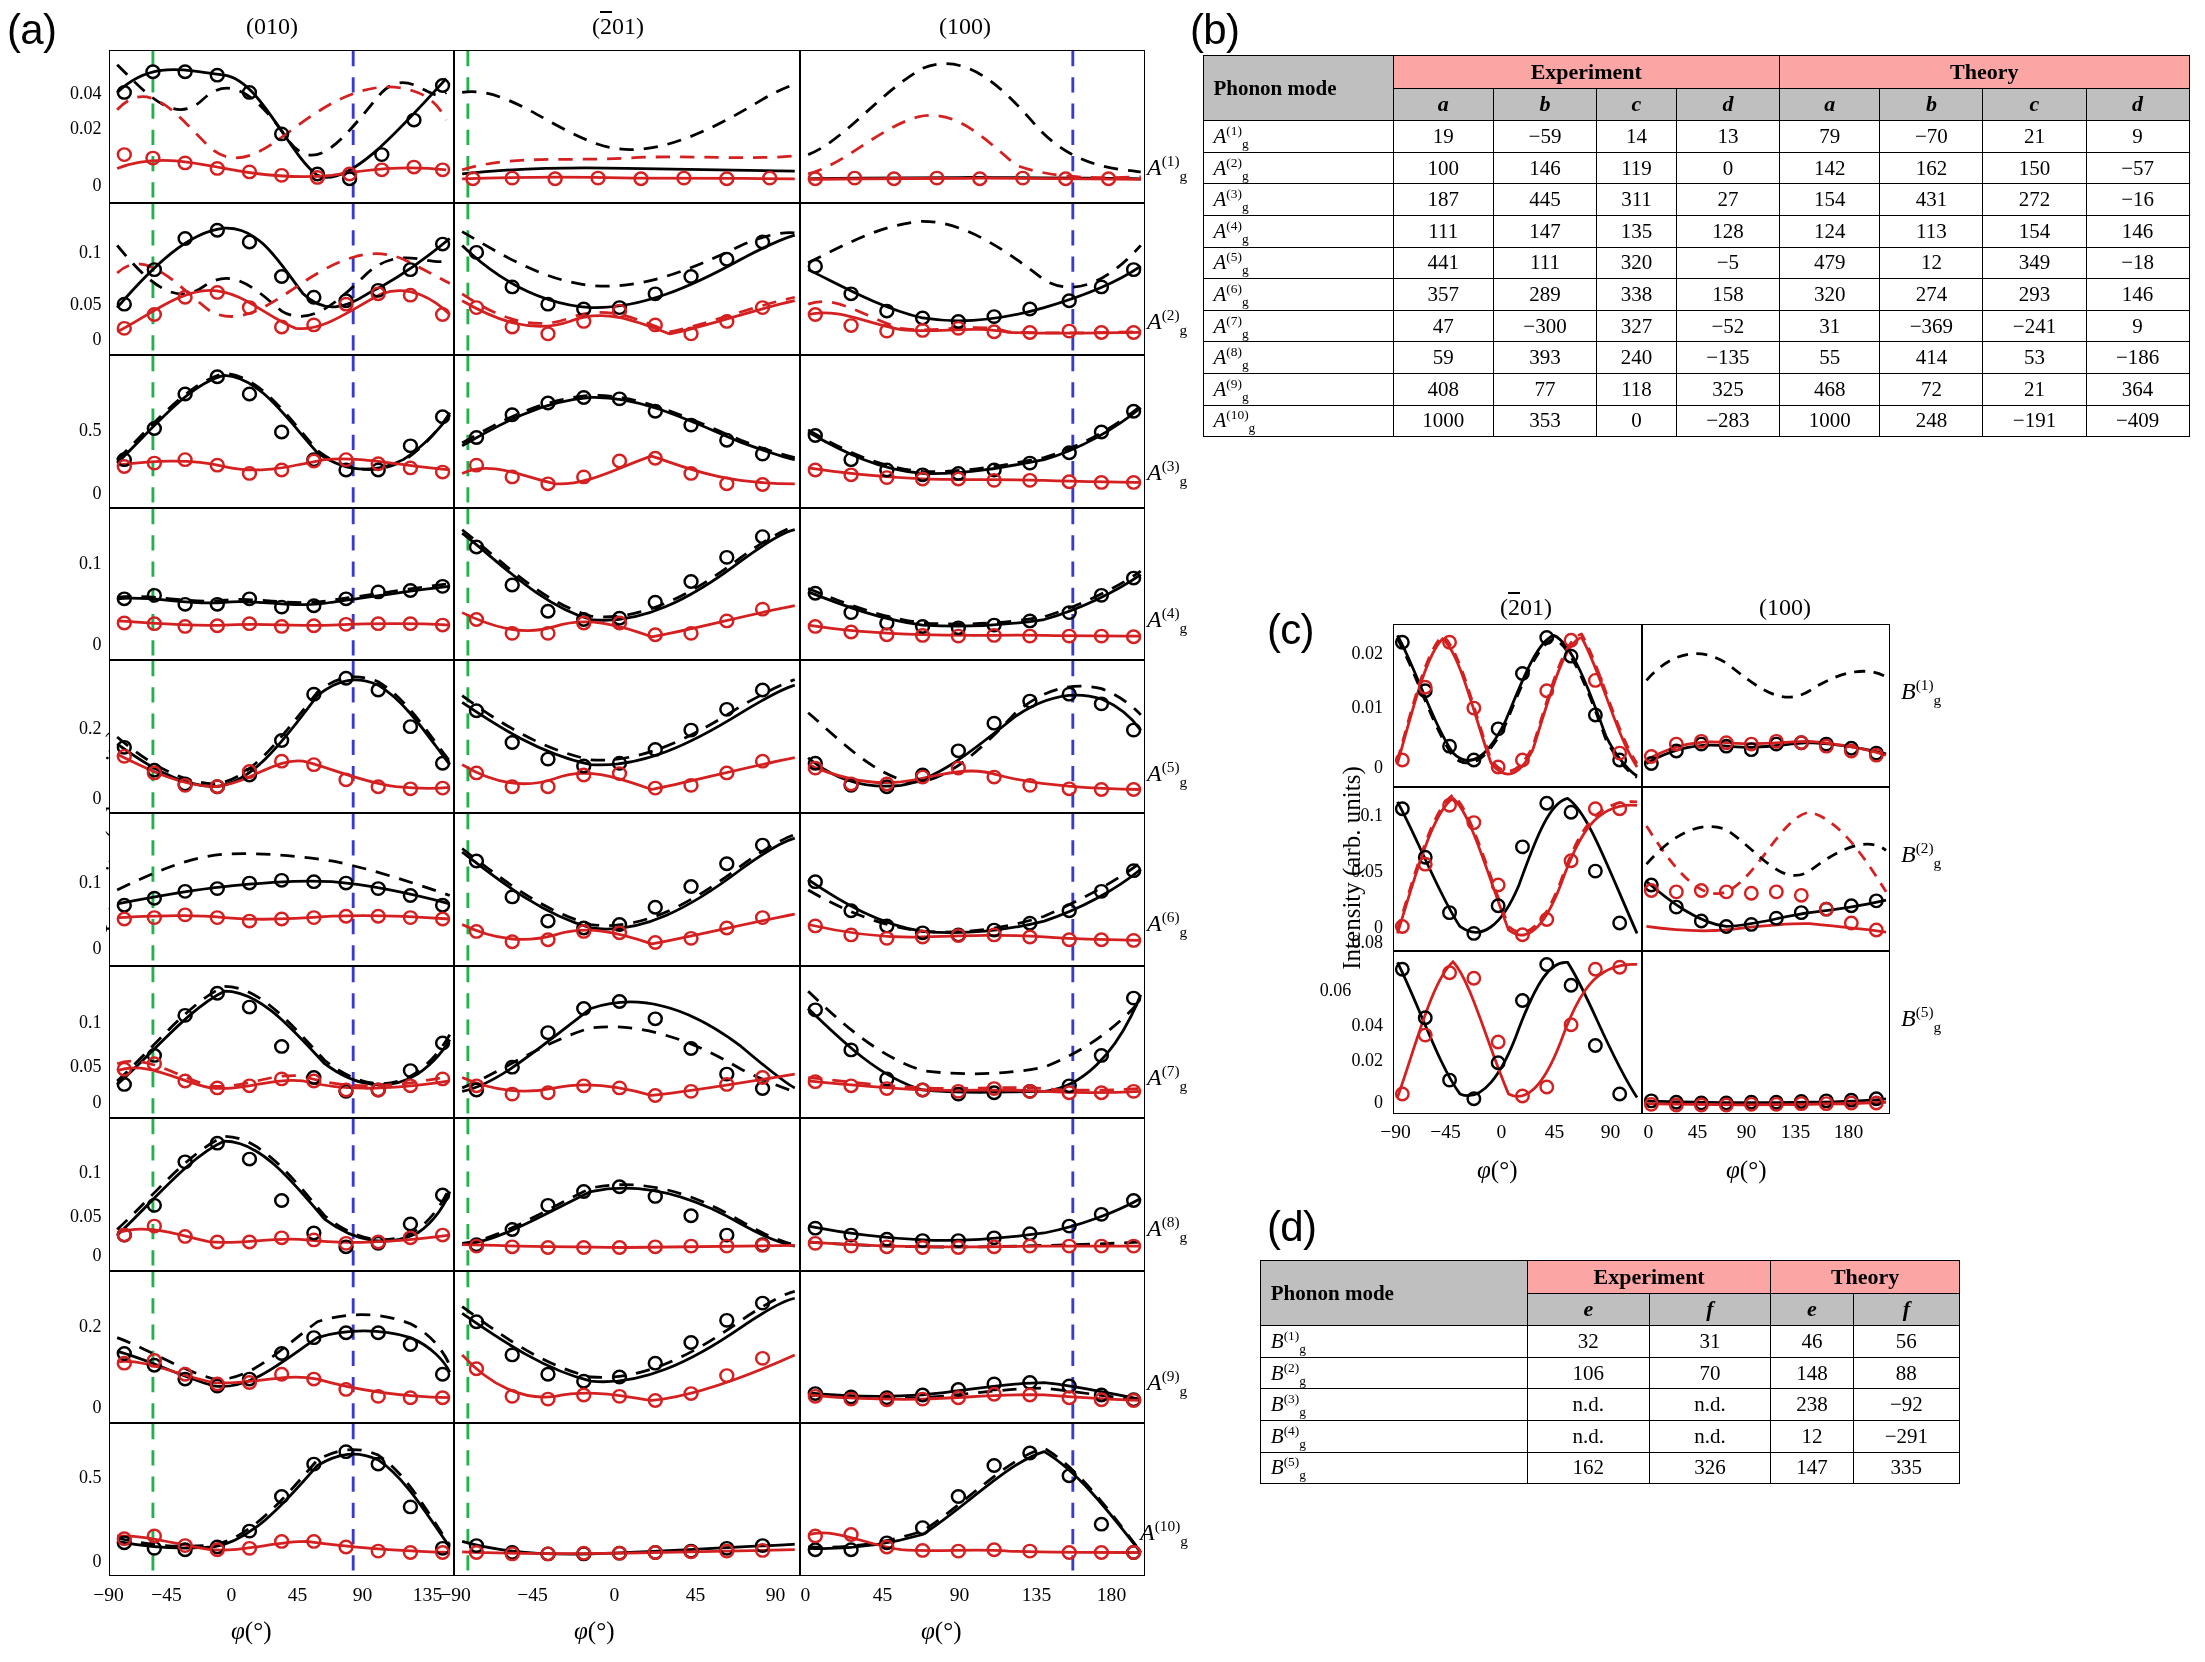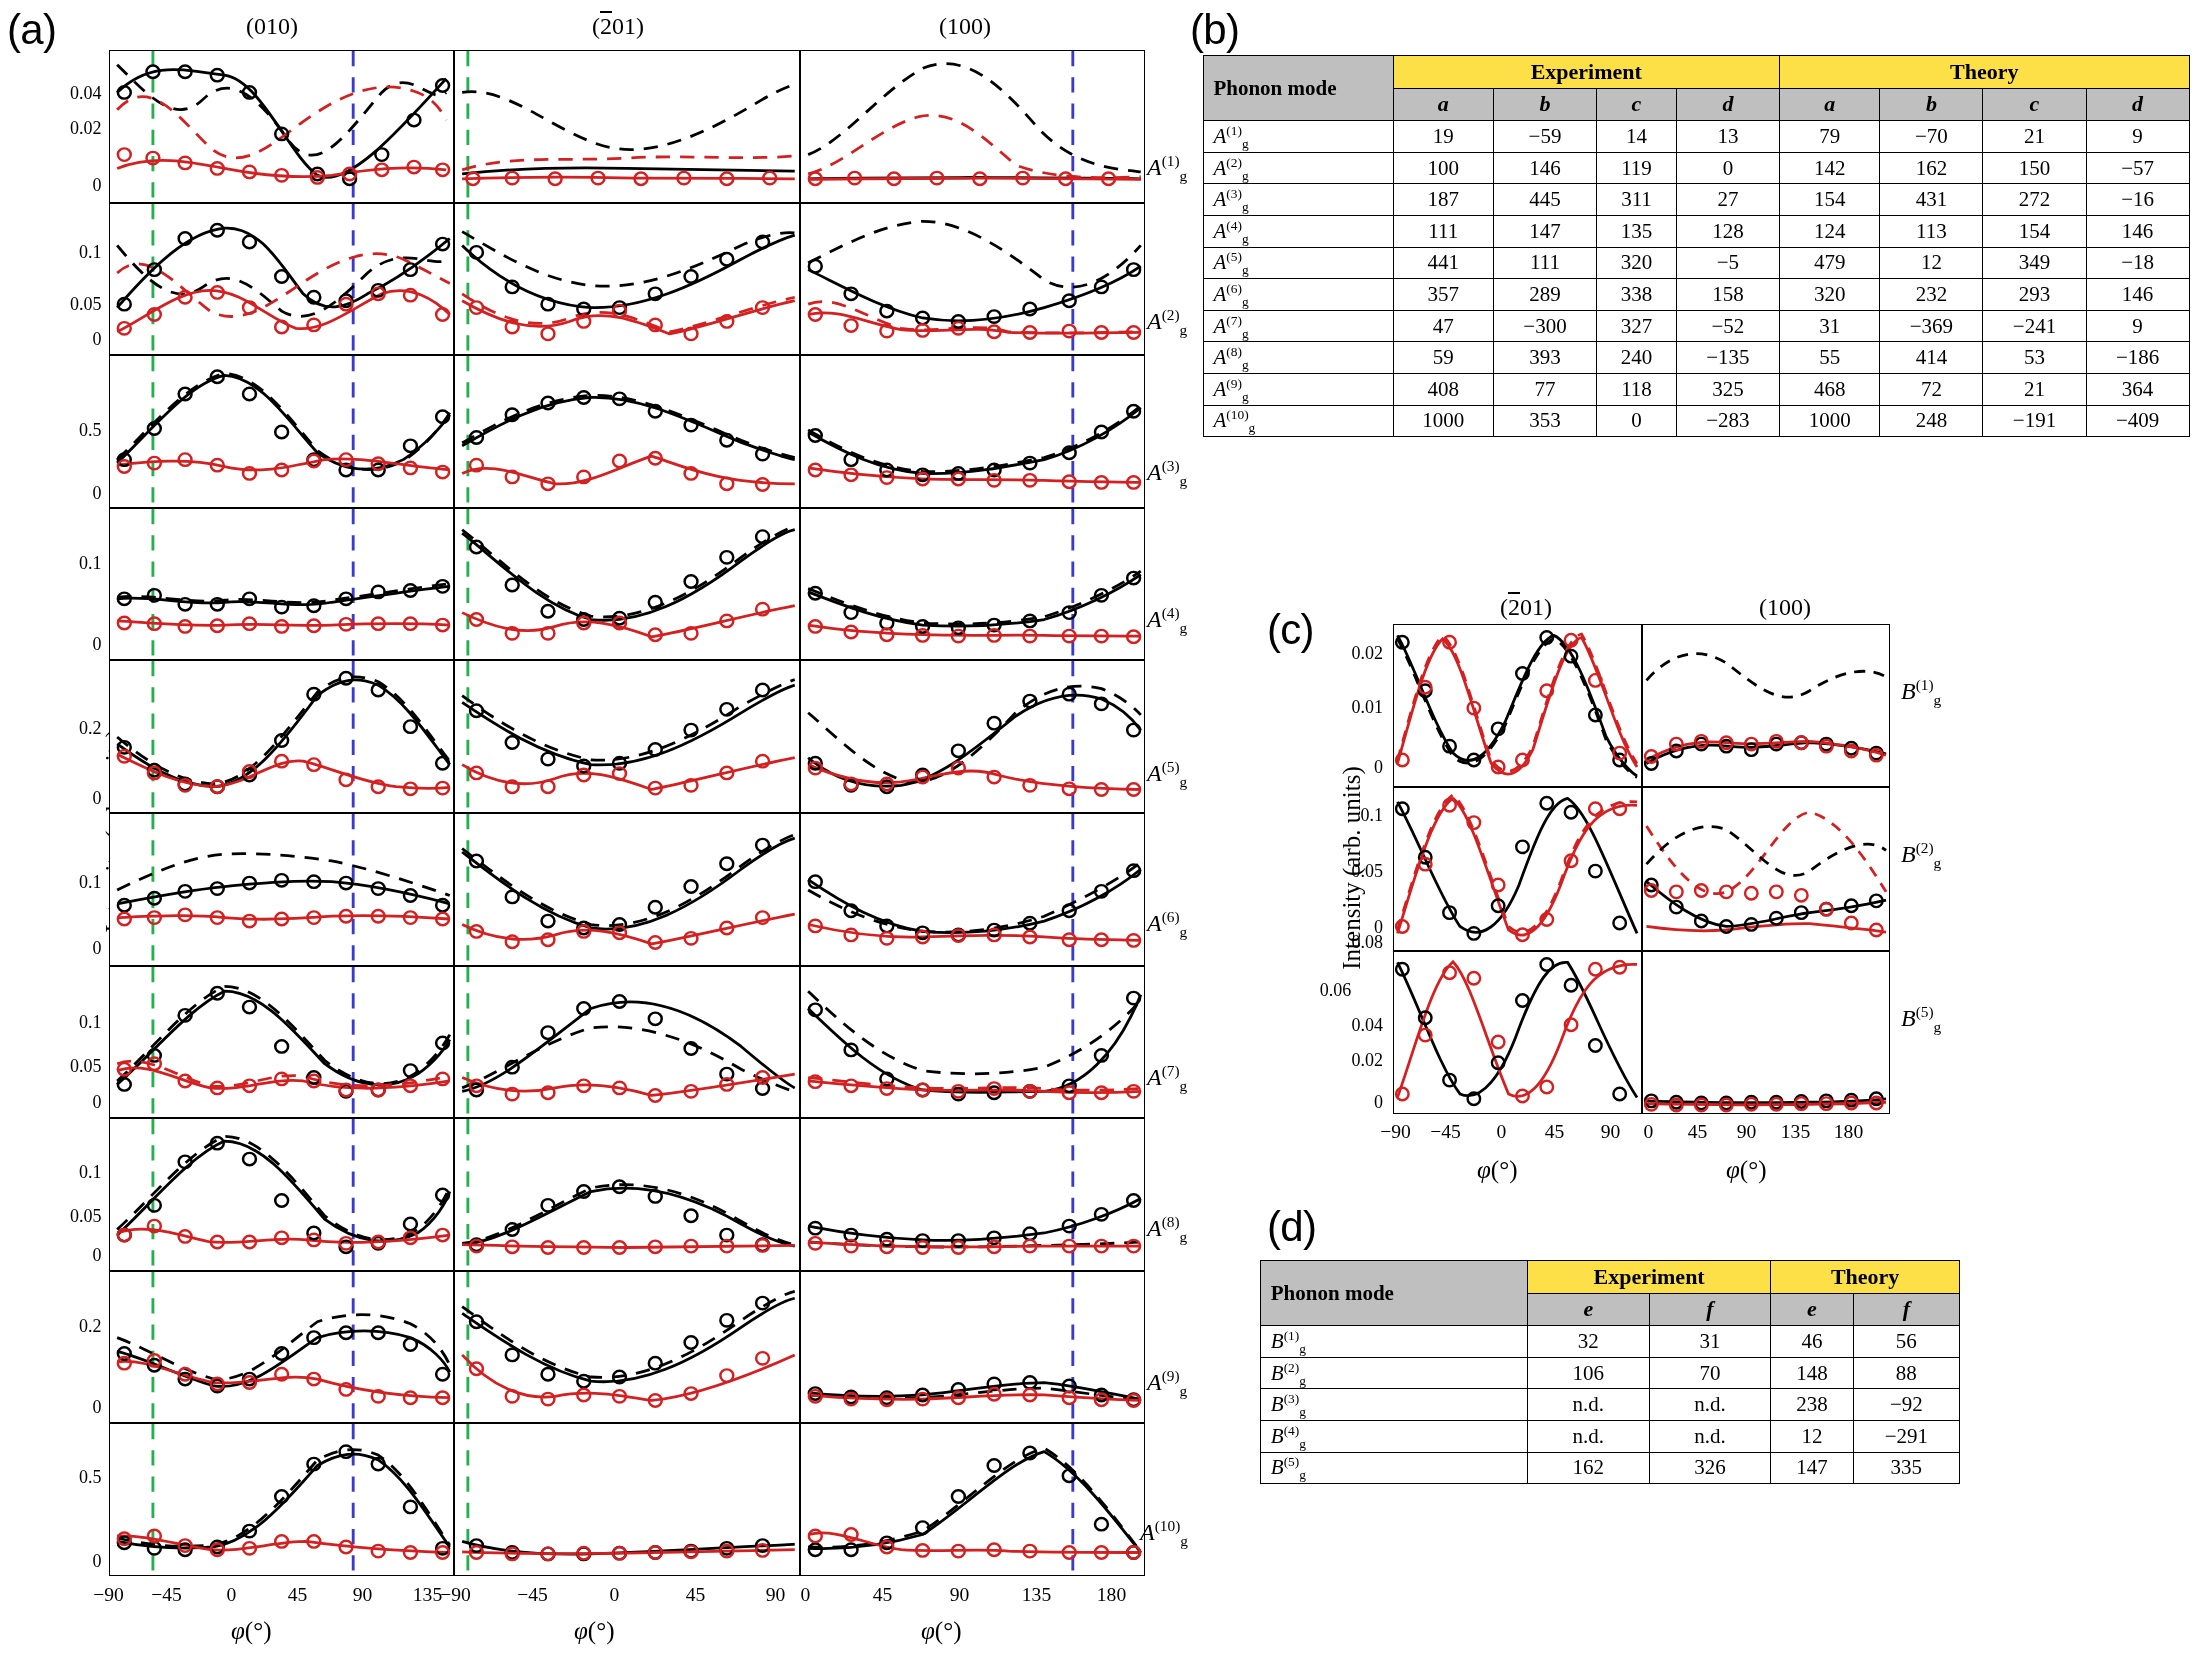--- a/index.html
+++ b/index.html
@@ -93,21 +93,21 @@
     background: #fff;
   }
   table.sci th, table.sci td {
     border: 1.4px solid #000;
     text-align: center;
     font-size: 21px;
     padding: 2.8px 4.2px;
     font-weight: normal;
   }
   table.sci th.hdr {
-    background: #fde047;
+    background: #fca5a5;
     font-weight: bold;
     font-size: 22px;
     text-align: center;
   }
   table.sci th.sub {
     background: #bfbfbf;
     font-style: italic;
     font-weight: bold;
     font-size: 22px;
   }
@@ -1261,21 +1261,21 @@
           <td>349</td>
           <td>−18</td>
         </tr>
         <tr>
           <td class="mode"><span class="mode"><i>A</i><sup>(6)</sup><sub>g</sub></span></td>
           <td>357</td>
           <td>289</td>
           <td>338</td>
           <td>158</td>
           <td>320</td>
-          <td>232</td>
+          <td>274</td>
           <td>293</td>
           <td>146</td>
         </tr>
         <tr>
           <td class="mode"><span class="mode"><i>A</i><sup>(7)</sup><sub>g</sub></span></td>
           <td>47</td>
           <td>−300</td>
           <td>327</td>
           <td>−52</td>
           <td>31</td>

